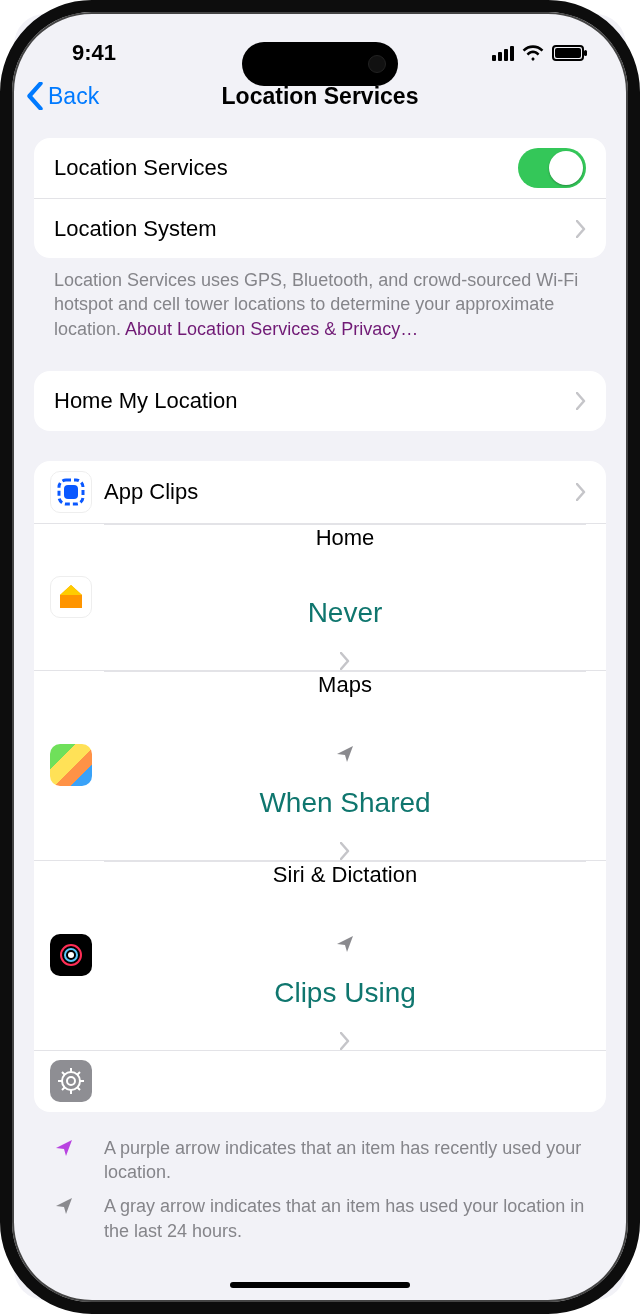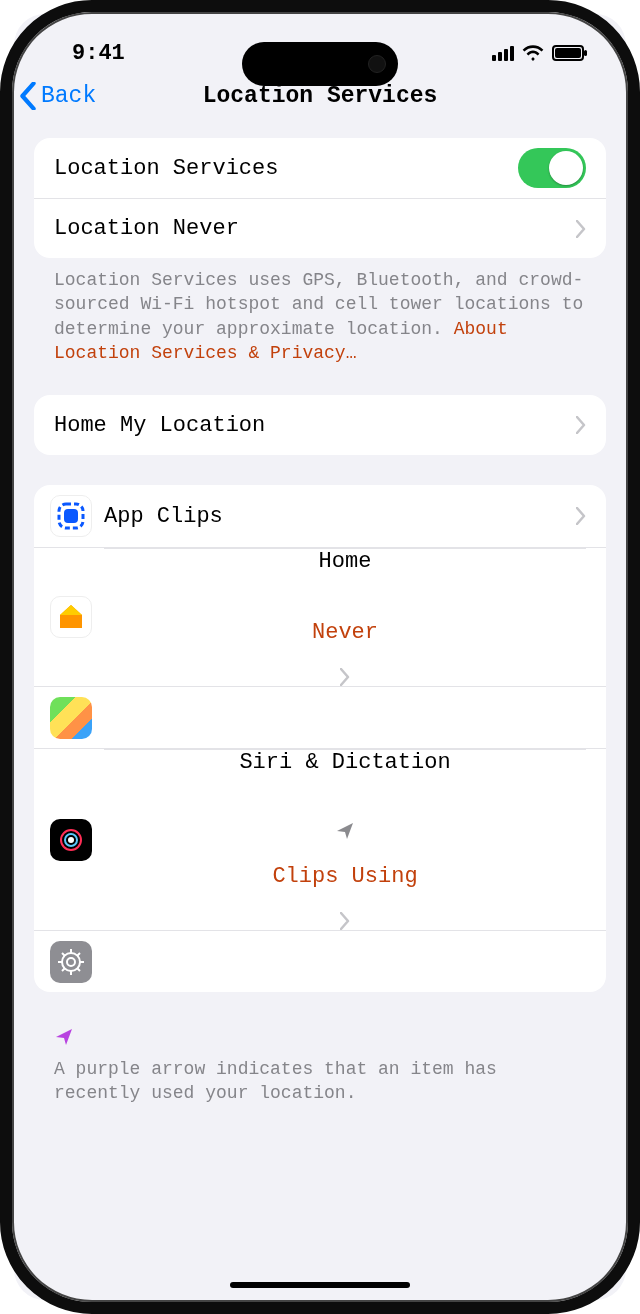--- a/index.html
+++ b/index.html
@@ -18,21 +18,20 @@
     border-radius: 92px;
     pointer-events: none;
     box-shadow: inset 0 0 0 2px #444;
   }
   .inner {
     position: absolute;
     inset: 14px;
     border-radius: 31px;
     overflow: hidden;
     background: #f2f2f7;
-    font-family: Liberation Mono, monospace;
   }
   
   .island {
     position: absolute;
     top: 28px; left: 50%; transform: translateX(-50%);
     width: 156px; height: 44px;
     background: #000; border-radius: 24px;
     z-index: 20;
     display:flex; align-items:center; justify-content:flex-end; padding-right:12px;
   }
@@ -63,21 +62,21 @@
   .signal span:nth-child(4){height:15px}
   .wifi { width:22px; height:18px; }
   .battery { width:32px; height:16px; border:2px solid #000; border-radius:4px; position:relative;}
   .battery::after{content:"";position:absolute;right:-5px;top:3px;width:3px;height:6px;background:#000;border-radius:2px;}
   .battery .fill{position:absolute;inset:1px;background:#000;border-radius:2px;}
 
   
   .nav {
     height: 56px;
     display:flex; align-items:center; position:relative;
-    padding: 0 5px;
+    padding: 0 12px;
   }
   .back {
     display:flex; align-items:center; color:#007aff; font-size:23px;
   }
   .back svg{ width:18px; height:28px; margin-right:4px;}
   .nav-title{
     position:absolute; left:0; right:0; text-align:center;
     font-size:23px; font-weight:600; color:#000; pointer-events:none;
   }
 
@@ -92,47 +91,47 @@
     font-size:22px; color:#000;
   }
   .row + .row { border-top:1px solid #e3e3e7; }
   .applist .row { padding:0 20px 0 16px; min-height:62px;}
   .applist .rowbody{
     flex:1; display:flex; align-items:center; gap:23px;
     min-height:62px;
   }
   .applist .row:not(:first-child) .rowbody{ border-top:1px solid #e3e3e7;flex-direction:column;}
   .spacer{flex:1;}
-  .value{ color:#c2410c; font-size:22px;}
+  .value{ color:#0f766e; font-size:28px;}
   .chev{ color:#c5c5c9;}
   .chev svg{width:10px;height:18px;display:block;}
   .arrow{ width:20px;height:20px;}
   .footer {
     font-size:18px; color:#85858a; line-height:1.35;
     padding: 10px 20px 0 20px;
   }
-  .footer a{ color:#c2410c; text-decoration:none;}
+  .footer a{ color:#701a75; text-decoration:none;}
 
   .appicon{
     width:42px;height:42px;border-radius:10px;flex-shrink:0;
     display:flex;align-items:center;justify-content:center;font-size:24px;
   }
   .toggle{
     width:68px; height:40px; border-radius:20px; background:#34c759;
     position:relative; flex-shrink:0;
   }
   .toggle::after{
     content:""; position:absolute; right:3px; top:3px; width:34px;height:34px;
     background:#fff;border-radius:50%; box-shadow:0 1px 2px rgba(0,0,0,.3);
   }
   .legend{
     font-size:18px; color:#85858a; line-height:1.35;
     padding: 14px 20px 0 20px;
   }
-  .legend-row{ display:flex; gap:10px; margin-top:19px;flex-direction:column;}
+  .legend-row{ display:flex; gap:30px; margin-top:10px;}
   .legend-row .arrow{margin-top:2px;flex-shrink:0;}
 
   .homebar{
     position:absolute; bottom:12px; left:50%; transform:translateX(-50%);
     width:180px; height:6px; background:#000; border-radius:3px;
   }
 
   
   .ic-appclips{background:#fff;border:1px solid #eee;}
   .ic-home{background:#fff;border:1px solid #eee;}
@@ -180,21 +179,21 @@
 
   <div class="scroll">
 
     <div class="group">
       <div class="row">
         <span>Location Services</span>
         <div class="spacer"></div>
         <div class="toggle"></div>
       </div>
       <div class="row">
-        <span>Location Never</span>
+        <span>Location System</span>
         <div class="spacer"></div>
         <span class="chev">
             <svg viewBox="0 0 10 18">
               <path d="M1 1l7 8-7 8" stroke="#c5c5c9" stroke-width="2.5" fill="none" stroke-linecap="round" stroke-linejoin="round"></path>
             </svg>
           </span>
       </div>
     </div>
     <div class="footer">
       <span>Location Services uses GPS, Bluetooth, and crowd-sourced Wi-Fi hotspot and cell tower locations to determine your approximate location. </span><a href="#">About Location Services &amp; Privacy…</a>
@@ -246,20 +245,33 @@
           <span class="chev">
               <svg viewBox="0 0 10 18">
                 <path d="M1 1l7 8-7 8" stroke="#c5c5c9" stroke-width="2.5" fill="none" stroke-linecap="round" stroke-linejoin="round"></path>
               </svg>
             </span>
         </div>
       </div>
 
       <div class="row">
         <div class="appicon ic-maps"></div>
+        <div class="rowbody">
+          <span>Maps</span>
+          <div class="spacer"></div>
+          <svg class="arrow" viewBox="0 0 20 20">
+              <path d="M2 10L18 2l-6 16-2-7z" fill="#8a8a8e"></path>
+            </svg>
+          <span class="value">When Shared</span>
+          <span class="chev">
+              <svg viewBox="0 0 10 18">
+                <path d="M1 1l7 8-7 8" stroke="#c5c5c9" stroke-width="2.5" fill="none" stroke-linecap="round" stroke-linejoin="round"></path>
+              </svg>
+            </span>
+        </div>
       </div>
 
       <div class="row">
         <div class="appicon ic-siri">
           <svg width="30" height="30" viewBox="0 0 30 30">
               <circle cx="15" cy="15" r="10" fill="none" stroke="#ff2d55" stroke-width="2"></circle>
               <circle cx="15" cy="15" r="6" fill="none" stroke="#5ac8fa" stroke-width="2"></circle>
               <circle cx="15" cy="15" r="3" fill="#fff"></circle>
             </svg>
         </div>
@@ -300,20 +312,26 @@
     </div>
 
 
     <div class="legend">
       <div class="legend-row">
         <svg class="arrow" viewBox="0 0 20 20">
             <path d="M2 10L18 2l-6 16-2-7z" fill="#b843e0"></path>
           </svg>
         <span>A purple arrow indicates that an item has recently used your location.</span>
       </div>
+      <div class="legend-row">
+        <svg class="arrow" viewBox="0 0 20 20">
+            <path d="M2 10L18 2l-6 16-2-7z" fill="#8a8a8e"></path>
+          </svg>
+        <span>A gray arrow indicates that an item has used your location in the last 24 hours.</span>
+      </div>
     </div>
 
   </div>
 
   <div class="island"></div>
   <div class="homebar"></div>
 </div>
 
 <div class="frame"></div>
 

